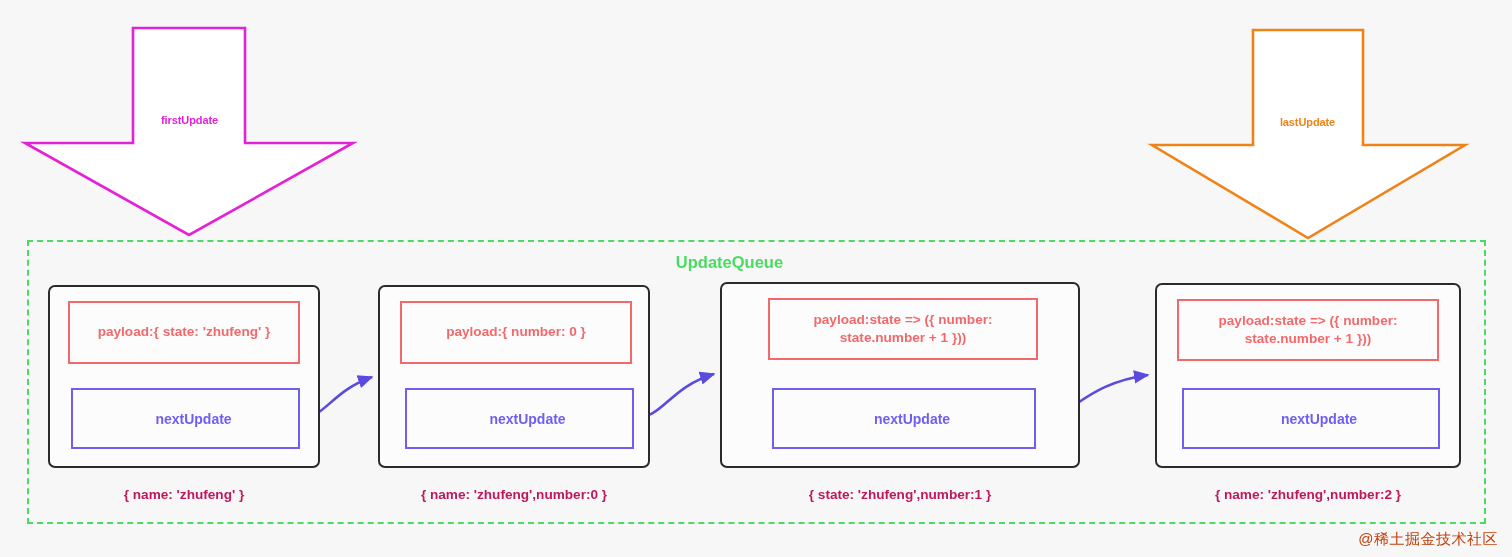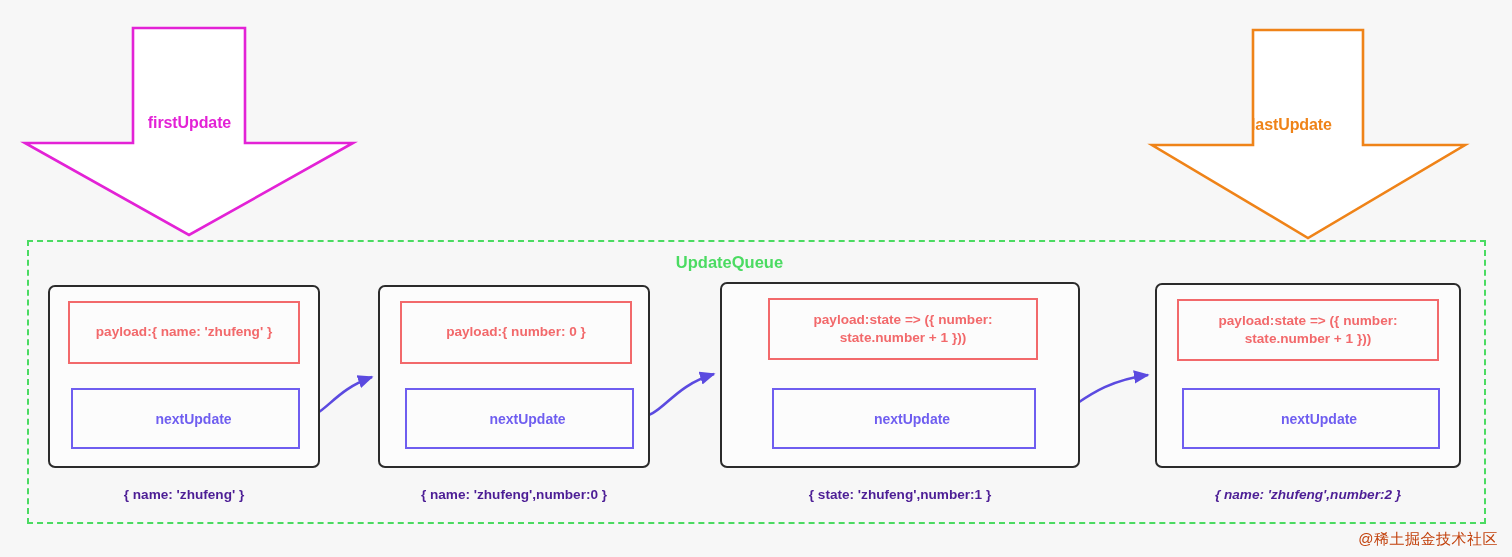--- a/index.html
+++ b/index.html
@@ -20,37 +20,37 @@
   .svg-layer {
     position: absolute;
     left: 0;
     top: 0;
     width: 1512px;
     height: 557px;
     pointer-events: none;
   }
   .arrow-label {
     position: absolute;
-    font-size: 16px;
+    font-size: 11px;
     font-weight: bold;
     letter-spacing: -0.1px;
     white-space: nowrap;
   }
   #first-update-label {
     left: 133px;
     top: 114px;
     width: 113px;
     text-align: center;
     color: #e322d6;
   }
   #last-update-label {
     left: 1251px;
     top: 116px;
     width: 113px;
-    text-align: left;
+    text-align: center;
     color: #ef8318;
   }
   #queue-box {
     position: absolute;
     left: 27px;
     top: 240px;
     width: 1459px;
     height: 284px;
     border: 2px dashed #4bdb62;
     box-sizing: border-box;
@@ -96,21 +96,21 @@
     align-items: center;
     justify-content: center;
     color: #6f5ef0;
     font-size: 14px;
     font-weight: bold;
     padding-left: 16px;
   }
   .caption {
     position: absolute;
     text-align: center;
-    color: #4c1d95;
+    color: #be185d;
     font-size: 13.6px;
     font-weight: bold;
     white-space: nowrap;
   }
   #watermark {
     position: absolute;
     right: 14px;
     bottom: 8px;
     font-size: 15px;
     color: #c2410c;
@@ -143,33 +143,33 @@
   </svg>
 
   <div class="arrow-label" id="first-update-label">firstUpdate</div>
 
   <div class="arrow-label" id="last-update-label">lastUpdate</div>
 
   <div id="queue-box"></div>
   <div id="queue-title">UpdateQueue</div>
 
   <div class="node-card" style="left:48px; top:285px; width:272px; height:183px;"></div>
-  <div class="payload-box" style="left:68px; top:301px; width:232px; height:63px;">payload:{ name: 'zhufeng' }</div>
+  <div class="payload-box" style="left:68px; top:301px; width:232px; height:63px;">payload:{ state: 'zhufeng' }</div>
   <div class="next-box" style="left:71px; top:388px; width:229px; height:61px;">nextUpdate</div>
   <div class="caption" style="left:48px; top:487px; width:272px;">{ name: 'zhufeng' }</div>
 
   <div class="node-card" style="left:378px; top:285px; width:272px; height:183px;"></div>
   <div class="payload-box" style="left:400px; top:301px; width:232px; height:63px;">payload:{ number: 0 }</div>
   <div class="next-box" style="left:405px; top:388px; width:229px; height:61px;">nextUpdate</div>
   <div class="caption" style="left:378px; top:487px; width:272px;">{ name: 'zhufeng',number:0 }</div>
 
   <div class="node-card" style="left:720px; top:282px; width:360px; height:186px;"></div>
   <div class="payload-box" style="left:768px; top:298px; width:270px; height:62px;">payload:state =&gt; ({ number: state.number + 1 }))</div>
   <div class="next-box" style="left:772px; top:388px; width:264px; height:61px;">nextUpdate</div>
   <div class="caption" style="left:720px; top:487px; width:360px;">{ state: 'zhufeng',number:1 }</div>
 
   <div class="node-card" style="left:1155px; top:283px; width:306px; height:185px;"></div>
   <div class="payload-box" style="left:1177px; top:299px; width:262px; height:62px;">payload:state =&gt; ({ number: state.number + 1 }))</div>
   <div class="next-box" style="left:1182px; top:388px; width:258px; height:61px;">nextUpdate</div>
-  <div class="caption" style="left:1155px; top:487px; width:306px;font-style:italic;">{ name: 'zhufeng',number:2 }</div>
+  <div class="caption" style="left:1155px; top:487px; width:306px;">{ name: 'zhufeng',number:2 }</div>
 
   <div id="watermark">@稀土掘金技术社区</div>
 </div>
 
 </body></html>

